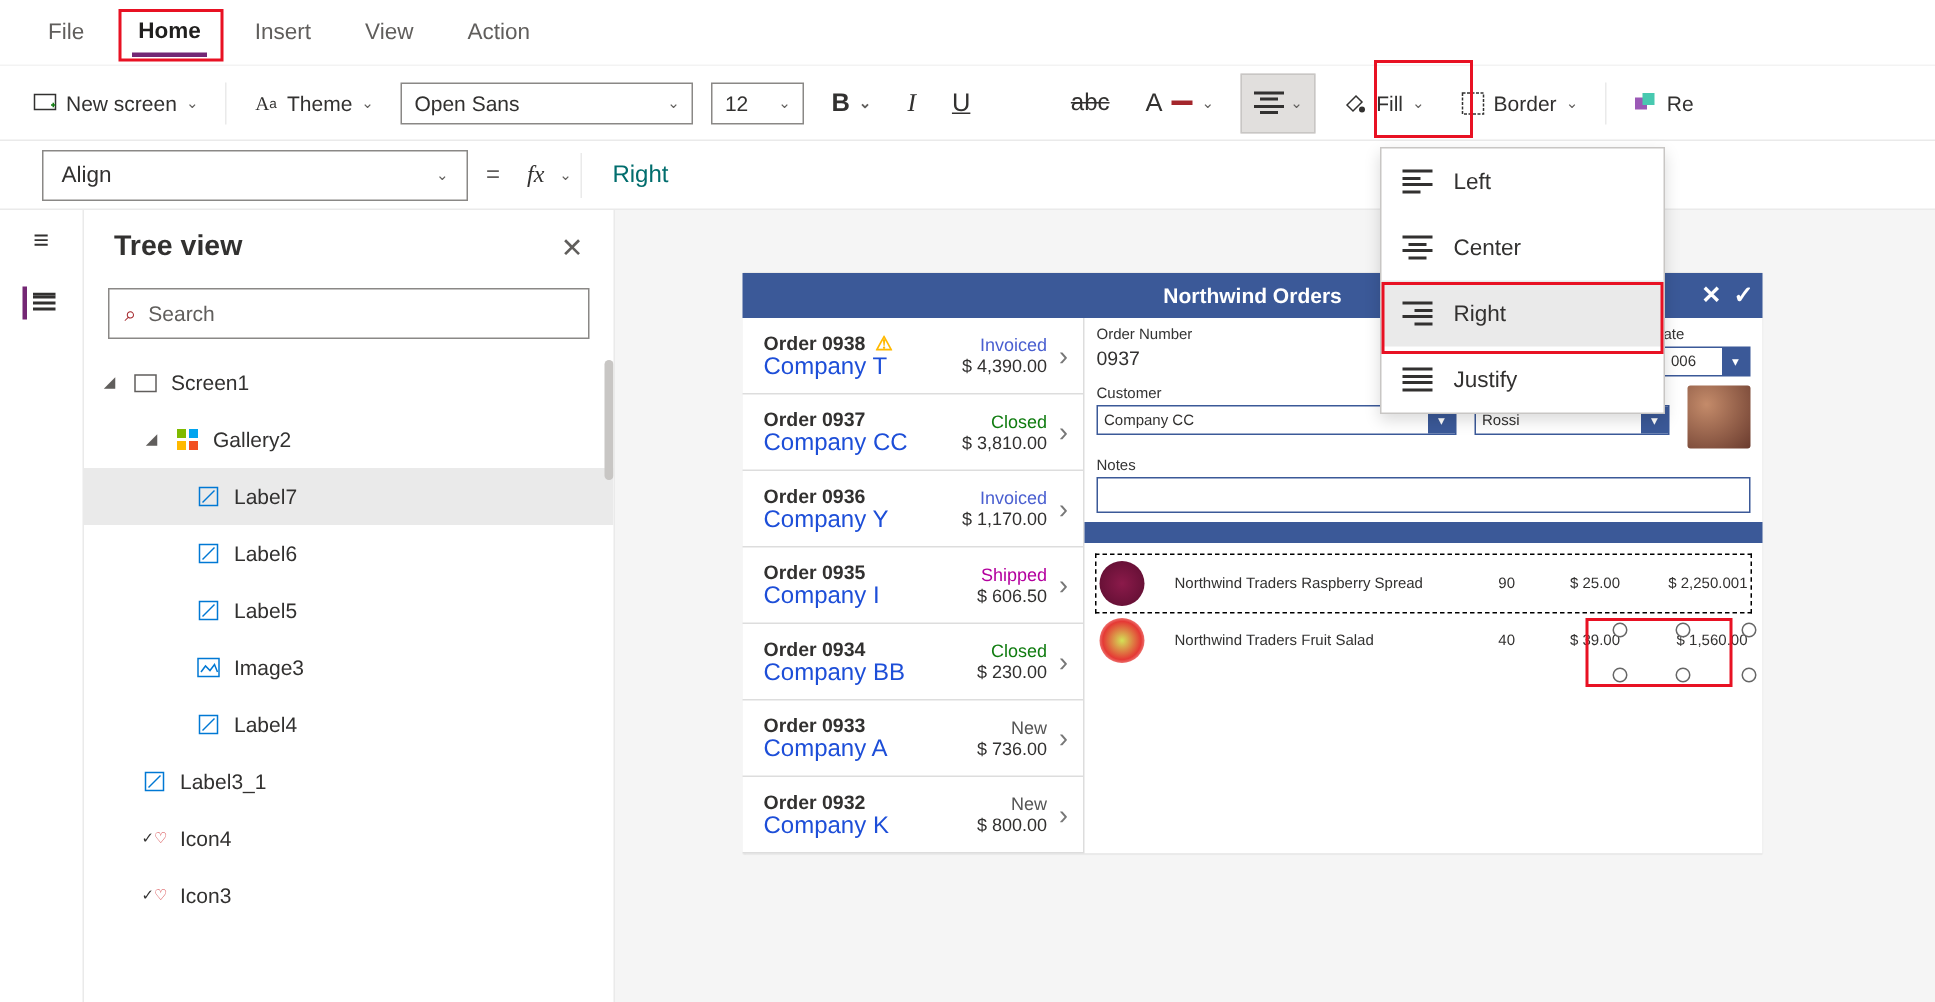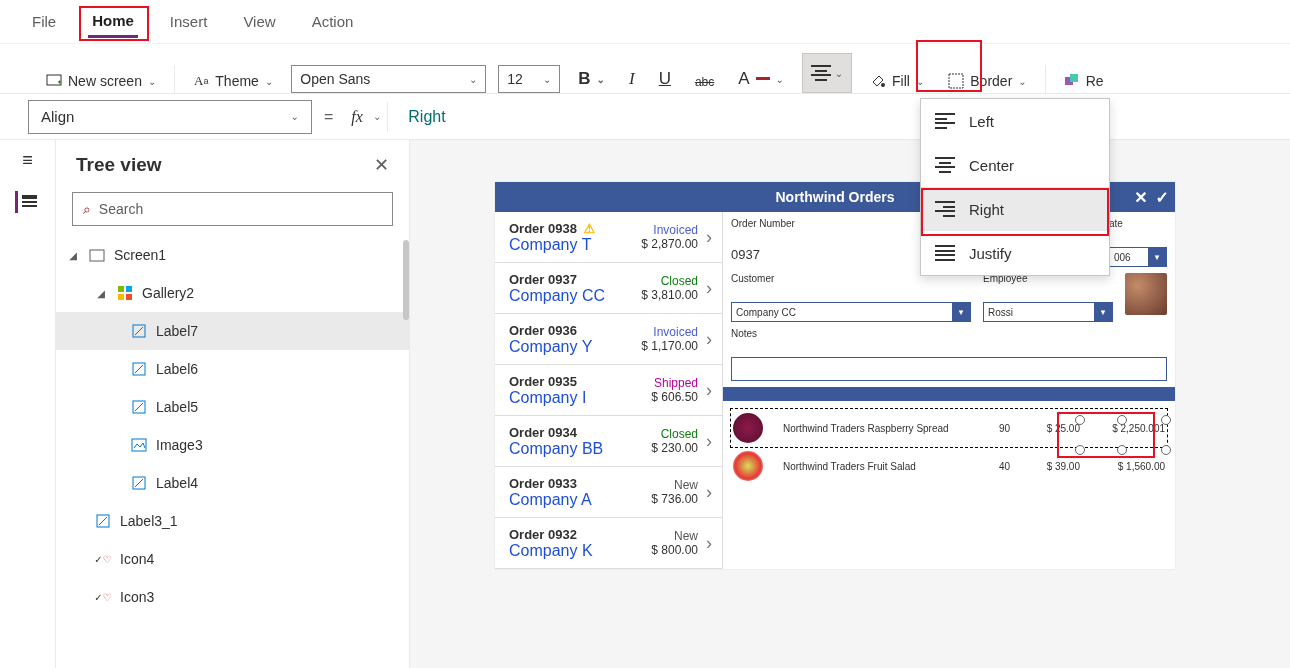--- a/index.html
+++ b/index.html
@@ -6,21 +6,21 @@
 body { background: #fff; width: 1290px; height: 668px; overflow: hidden; position: relative; color: #323130; }
 
 
 .menu { display: flex; align-items: center; height: 44px; padding-left: 28px; gap: 28px; border-bottom: 1px solid #f3f3f3; }
 .menu-item { font-size: 15px; color: #605e5c; cursor: pointer; padding: 6px 4px; }
 .menu-item.active { color: #201f1e; border-bottom: 3px solid #742774; font-weight: 600; }
 .menu-item.file { color: #605e5c; }
 .highlight-red { position: absolute; border: 2px solid #e81123; pointer-events: none; z-index: 50; }
 
 
-.ribbon { display: flex; align-items: flex-end; height: 50px; padding-left: 40px; gap: 12px; border-bottom: 1px solid #eaeaea; }
+.ribbon { display: flex; align-items: center; height: 50px; padding-left: 16px; gap: 12px; border-bottom: 1px solid #eaeaea; }
 .rbtn { display: flex; align-items: center; gap: 6px; font-size: 14px; color: #323130; padding: 4px 6px; cursor: pointer; }
 .chev { font-size: 10px; color: #605e5c; }
 .font-sel, .size-sel { border: 1px solid #8a8886; height: 28px; display: flex; align-items: center; justify-content: space-between; padding: 0 8px; font-size: 14px; }
 .font-sel { width: 195px; }
 .size-sel { width: 62px; }
 .rib-icon { display:inline-flex; width:16px; height:16px; align-items:center; justify-content:center; color:#323130; }
 .align-btn { width: 50px; height: 40px; display:flex; align-items:center; justify-content:center; background:#e1dfdd; border:1px solid #c8c6c4; }
 
 
 .fbar { display:flex; align-items:center; height:46px; border-bottom:1px solid #eaeaea; }
@@ -70,21 +70,21 @@
 .o-right { text-align:right; margin-right:8px; }
 .o-arrow { font-size:18px; color:#777; }
 .stat-Invoiced { color:#4a5fd0; }
 .stat-Closed { color:#107c10; }
 .stat-Shipped { color:#b4009e; }
 .stat-New { color:#555; }
 .warn-ic { color:#ffb900; font-size:13px; margin-left:3px; }
 
 .detail { flex:1; padding:6px 8px; font-size:11px; position:relative;}
 .drow { display:flex; gap:12px; margin-bottom:6px; }
-.dfield { flex:1; display:flex; flex-direction:column; gap:18px;}
+.dfield { flex:1; display:flex; flex-direction:column; gap:2px;}
 .dlabel { font-size:10px; color:#333; }
 .dctl { border:1px solid #3b5998; height:20px; font-size:10px; display:flex; align-items:center; padding:0 4px; background:#fff; position:relative;}
 .ddrop::after { content:"▾"; position:absolute; right:0; top:0; bottom:0; width:18px; background:#3b5998; color:#fff; display:flex; align-items:center; justify-content:center; font-size:9px;}
 .chip { background:#e1dfdd; border:1px solid #bbb; padding:1px 5px; font-size:9px; }
 .avatar { width:42px; height:42px; background: radial-gradient(circle at 30% 30%, #c48b6a, #6a3b2e); border-radius:2px; }
 .notes-box { border:1px solid #3b5998; height:24px; width:100%; }
 
 .bluebar { background:#3b5998; height:14px; margin:6px -8px 8px -8px; }
 .line-item { display:flex; align-items:center; gap:20px; font-size:10px; padding:4px 2px; }
 .line-item.sel { outline:1px dashed #000; }
@@ -140,21 +140,21 @@
     <span>Open Sans</span>
     <span class="chev">⌄</span>
   </div>
   <div class="size-sel">
     <span>12</span>
     <span class="chev">⌄</span>
   </div>
   <div class="rbtn" style="font-weight:700;font-size:17px;">B <span class="chev">⌄</span></div>
   <div class="rbtn" style="font-style:italic;font-family:serif;font-size:17px;">I</div>
   <div class="rbtn" style="text-decoration:underline;font-size:17px;">U</div>
-  <div class="rbtn" style="text-decoration:line-through;font-size:12px;">abc</div>
+  <div class="rbtn" style="text-decoration:line-through;font-size:16px;margin-left:43px;">abc</div>
   <div class="rbtn">
       <span style="font-size:17px;">A</span>
       <span style="width:14px;height:3px;background:#a4262c;display:block;margin-top:-1px;"></span>
       <span class="chev">⌄</span>
     </div>
   <div class="align-btn">
     <span class="al-icon" style="width:20px;">
         <span></span>
         <span style="width:60%;margin:0 auto;"></span>
         <span></span>
@@ -329,21 +329,21 @@
       </div>
       <div class="app-body">
         <div class="orders" id="orders">
             <div class="order-row">
               <div class="o-left">
                 <div class="o-title">Order 0938<span class="warn-ic"> ⚠</span></div>
                 <div class="o-comp">Company T</div>
               </div>
               <div class="o-right">
                 <div class="o-stat stat-Invoiced">Invoiced</div>
-                <div class="o-amt">$ 2,870.00</div>
+                <div class="o-amt">$ 4,390.00</div>
               </div>
               <span class="o-arrow">›</span>
             </div>
             <div class="order-row">
               <div class="o-left">
                 <div class="o-title">Order 0937</div>
                 <div class="o-comp">Company CC</div>
               </div>
               <div class="o-right">
                 <div class="o-stat stat-Closed">Closed</div>

